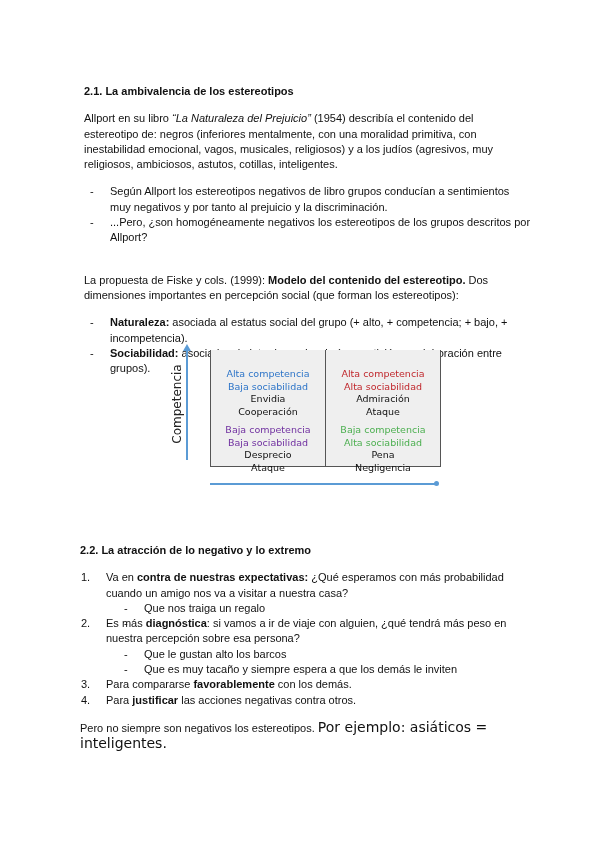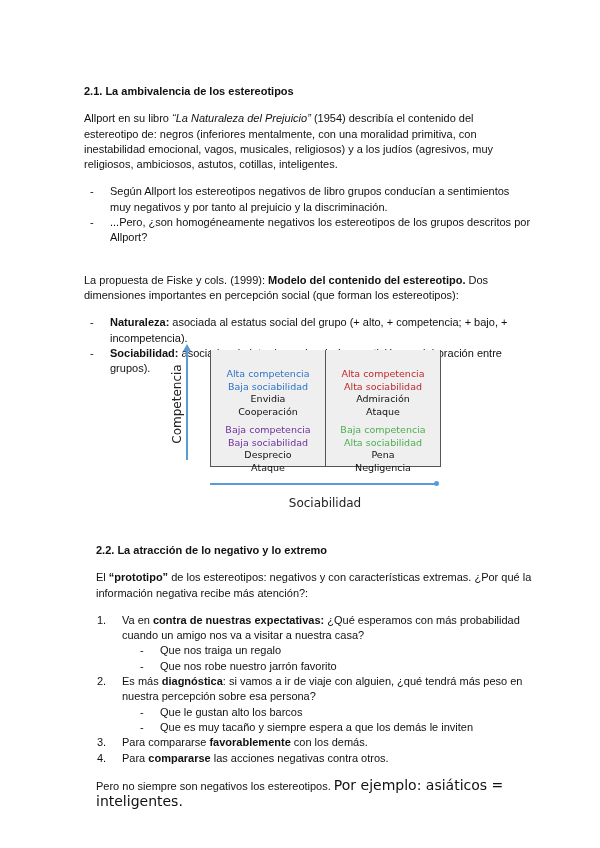--- a/index.html
+++ b/index.html
@@ -27,21 +27,21 @@
   .grid { position:absolute; left:50px; top:5px; width:229px; height:116px; background:#efefef;
           border-left:1.5px solid #555; border-right:1.5px solid #555; border-bottom:1.5px solid #555; display:flex; }
   .cell { flex:1; text-align:center; font-size:9.5px; line-height:12.5px; font-family:"DejaVu Sans", sans-serif; padding-top:18px; }
   .cell + .cell { border-left:1.5px solid #555; }
   .q { margin-bottom:6px; }
   .xaxis { position:absolute; left:50px; top:138px; width:226px; height:2px; background:#5b9bd5; }
   .xaxis:after { content:""; position:absolute; right:-3px; top:-2px; width:5px; height:5px; border-radius:50%; background:#5b9bd5; }
   .xlabel { position:absolute; left:50px; width:230px; top:151px; text-align:center; font-size:12px;
             font-family:"DejaVu Sans", sans-serif; color:#222; }
   .blue { color:#2e75c8; } .red { color:#c0282d; } .purple { color:#7030a0; } .green { color:#4caf50; }
-  .sec2 { position:absolute; left:84px; top:531px; width:460px; font-size:11px; line-height:15.3px; }
+  .sec2 { position:absolute; left:68px; top:531px; width:460px; font-size:11px; line-height:15.3px; }
 </style>
 </head>
 <body>
 
 <div class="page">
   <p class="h">2.1. La ambivalencia de los estereotipos</p>
   <p><span>Allport en su libro </span><i>“La Naturaleza del Prejuicio”</i><span> (1954) describía el contenido del estereotipo de: negros (inferiores mentalmente, con una moralidad primitiva, con inestabilidad emocional, vagos, musicales, religiosos) y a los judíos (agresivos, muy religiosos, ambiciosos, astutos, cotillas, inteligentes.</span></p>
   <ul class="ul">
     <li class="li"><span class="mk">-</span><span>Según Allport los estereotipos negativos de libro grupos conducían a sentimientos muy negativos y por tanto al prejuicio y la discriminación.</span></li>
     <li class="li"><span class="mk">-</span><span>...Pero, ¿son homogéneamente negativos los estereotipos de los grupos descritos por Allport?</span></li>
@@ -81,38 +81,36 @@
       </div>
       <div class="q">
         <div class="green">Baja competencia</div>
         <div class="green">Alta sociabilidad</div>
         <div>Pena</div>
         <div>Negligencia</div>
       </div>
     </div>
   </div>
   <div class="xaxis"></div>
-  <div class="xlabel">Sociabilidad</div>
 </div>
 
 <div class="sec2">
   <p class="h">2.2. La atracción de lo negativo y lo extremo</p>
-  <p><span>El </span><b>“prototipo”</b><span> de los estereotipos: negativos y con características extremas. ¿Por qué la información negativa recibe más atención?:</span></p>
   <ol class="ol">
     <li class="li"><span class="mk">1.</span><span>Va en </span><b>contra de nuestras expectativas:</b><span> ¿Qué esperamos con más probabilidad cuando un amigo nos va a visitar a nuestra casa?</span></li>
   </ol>
   <ul class="ul sub">
     <li class="li"><span class="mk">-</span><span>Que nos traiga un regalo</span></li>
-    <li class="li"><span class="mk">-</span><span>Que nos robe nuestro jarrón favorito</span></li>
+    <li class="li"><span class="mk">-</span></li>
   </ul>
   <ol class="ol">
     <li class="li"><span class="mk">2.</span><span>Es más </span><b>diagnóstica</b><span>: si vamos a ir de viaje con alguien, ¿qué tendrá más peso en nuestra percepción sobre esa persona?</span></li>
   </ol>
   <ul class="ul sub">
     <li class="li"><span class="mk">-</span><span>Que le gustan alto los barcos</span></li>
     <li class="li"><span class="mk">-</span><span>Que es muy tacaño y siempre espera a que los demás le inviten</span></li>
   </ul>
   <ol class="ol">
     <li class="li"><span class="mk">3.</span><span>Para compararse </span><b>favorablemente</b><span> con los demás.</span></li>
-    <li class="li"><span class="mk">4.</span><span>Para </span><b>compararse</b><span> las acciones negativas contra otros.</span></li>
+    <li class="li"><span class="mk">4.</span><span>Para </span><b>justificar</b><span> las acciones negativas contra otros.</span></li>
   </ol>
   <p><span>Pero no siempre son negativos los estereotipos. </span><span class="small">Por ejemplo: asiáticos = inteligentes.</span></p>
 </div>
 
 </body></html>

